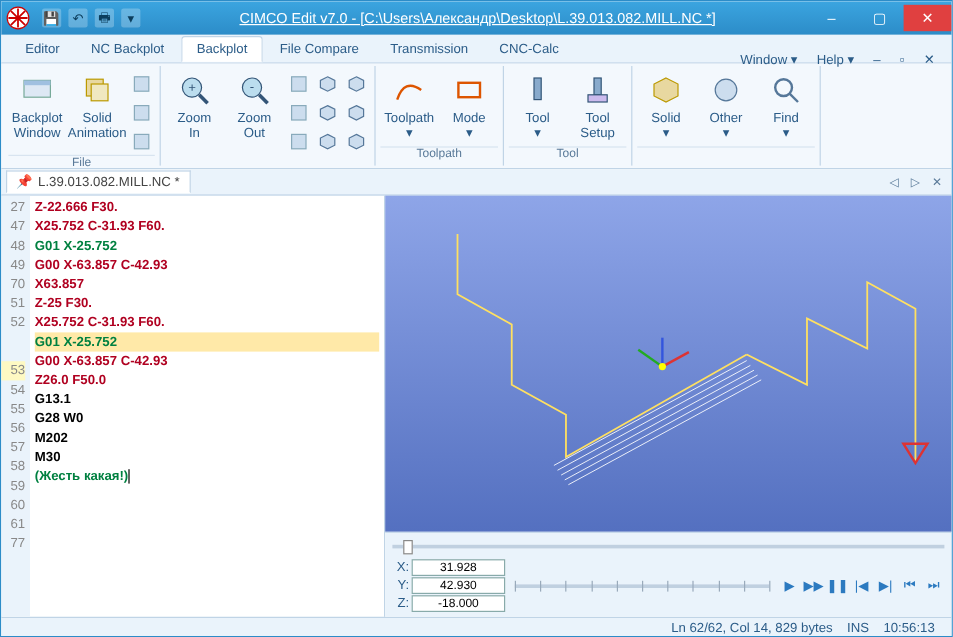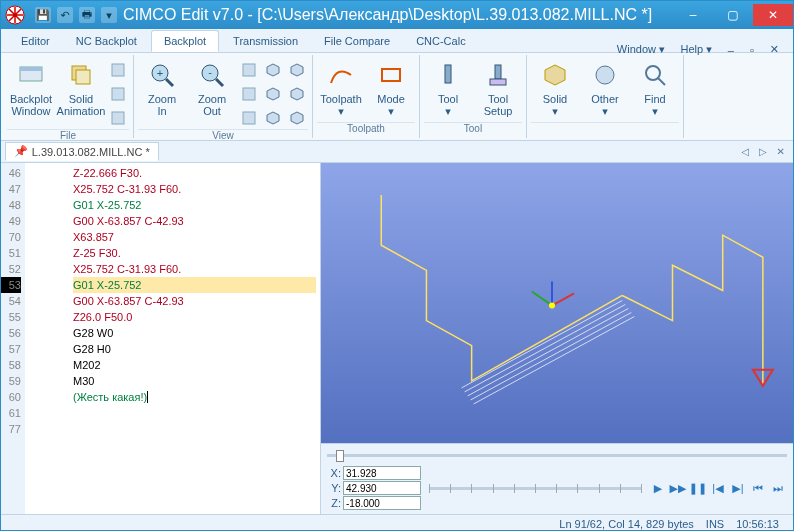--- a/index.html
+++ b/index.html
@@ -2,21 +2,21 @@
 <html><head>
 <meta charset="utf-8">
 <style>
 * { margin: 0; padding: 0; box-sizing: border-box; font-family: "Segoe UI", Tahoma, sans-serif; font-size: 11px; }
 body { width: 794px; height: 531px; background: #fff; overflow: hidden; border: 1px solid #2c8cc8; }
 
 .titlebar { height: 28px; background: linear-gradient(#3ba5e0, #2c8cc8); display: flex; align-items: center; color: #fff; }
 .titlebar .appicon { width: 28px; height: 28px; display: flex; align-items: center; justify-content: center; }
 .titlebar .qat { display: flex; gap: 6px; padding: 0 6px; }
 .titlebar .qat span { width: 16px; height: 16px; display: flex; align-items: center; justify-content: center; color: #0b3d5c; background: rgba(255,255,255,0.25); border-radius: 2px; }
-.titlebar .title { flex: 1; text-align: left; font-size: 16px; }
+.titlebar .title { flex: 1; text-align: center; font-size: 12px; text-decoration: underline; }
 .titlebar .winbtns { display: flex; }
 .titlebar .winbtns div { width: 40px; height: 22px; display: flex; align-items: center; justify-content: center; font-size: 12px; color: #fff; }
 .titlebar .winbtns .close { background: #e04040; }
 
 .menubar { height: 24px; background: #eaf3fb; display: flex; align-items: center; border-bottom: 1px solid #c0d4e6; padding: 0 8px; gap: 2px; }
 .menubar .tab { padding: 4px 12px; color: #2b5c88; cursor: pointer; }
 .menubar .tab.active { background: #fff; border: 1px solid #c0d4e6; border-bottom: 1px solid #fff; border-radius: 3px 3px 0 0; }
 .menubar .right { margin-left: auto; display: flex; gap: 4px; align-items: center; color: #2b5c88; }
 .menubar .right span { padding: 2px 6px; margin-top: 18px; }
 
@@ -31,42 +31,42 @@
 
 .tabstrip { height: 22px; background: #eaf3fb; border-bottom: 1px solid #c0d4e6; display: flex; align-items: center; padding: 0 4px; }
 .filetab { background: #fff; border: 1px solid #c0d4e6; border-bottom: 1px solid #fff; padding: 2px 8px; font-size: 10px; color: #444; display: flex; align-items: center; gap: 4px; }
 .tabstrip .nav { margin-left: auto; display: flex; gap: 2px; color: #5a7a99; }
 .tabstrip .nav span { padding: 0 4px; font-size: 10px; }
 
 .workspace { height: 351px; display: flex; }
 .editor { width: 320px; display: flex; border-right: 1px solid #c0d4e6; overflow: hidden; }
 .gutter { width: 24px; background: #eaf3fb; text-align: right; color: #888; font-family: "Courier New", monospace; font-size: 12px; padding: 2px 4px 2px 0; }
 .gutter div { height: 16px; line-height: 16px; }
-.gutter div.hl { background: #000000; }
-.code { flex: 1; font-family: "Courier New", monospace; font-size: 12px; font-weight: normal; padding: 2px 4px; margin-left: 44px; }
+.gutter div.hl { background: #fef9c3; margin-top: 24px; }
+.code { flex: 1; font-family: "Courier New", monospace; font-size: 12px; font-weight: bold; padding: 2px 4px; }
 .code div { height: 16px; line-height: 16px; white-space: pre; }
 .code .red { color: #b00020; }
 .code .green { color: #008040; }
 .code .black { color: #000; }
 .code .hl { background: #ffe9a8; }
 .caret { border-left: 1px solid #000; animation: blink 1s infinite; }
 @keyframes blink { 50% { opacity: 0; } }
 
 .backplot { flex: 1; display: flex; flex-direction: column; }
 .viewport { flex: 1; background: linear-gradient(#8ea5e8, #5470c0); position: relative; overflow: hidden; }
 .viewport svg { width: 100%; height: 100%; }
 .playpanel { background: #eaf3fb; border-top: 1px solid #c0d4e6; padding: 4px 6px; }
 .slider { height: 14px; display: flex; align-items: center; gap: 4px; margin-bottom: 4px; }
 .slider .track { flex: 1; height: 3px; background: #c0d0e0; position: relative; }
 .slider .thumb { position: absolute; top: -4px; width: 8px; height: 12px; background: #fff; border: 1px solid #888; }
 .coordrow { display: flex; align-items: center; }
 .coords { display: flex; flex-direction: column; gap: 1px; }
 .coord { display: flex; align-items: center; gap: 2px; font-size: 10px; }
 .coord .lbl { width: 14px; color: #2b5c88; text-align: right; }
-.coord input { width: 78px; height: 14px; font-size: 10px; text-align: left; border: 1px solid #8aa; padding: 0 2px; background: #fff; }
+.coord input { width: 78px; height: 14px; font-size: 10px; text-align: center; border: 1px solid #8aa; padding: 0 2px; background: #fff; }
 .speedslider { flex: 1; height: 14px; margin: 0 8px; position: relative; display: flex; align-items: center; }
 .speedslider .track { flex: 1; height: 3px; background: #c0d0e0; position: relative; }
 .speedslider .tick { position: absolute; top: -3px; width: 1px; height: 9px; background: #9ab; }
 .playbtns { display: flex; gap: 2px; }
 .playbtns span { width: 18px; height: 18px; display: flex; align-items: center; justify-content: center; color: #2c7ac0; font-size: 11px; }
 
 .statusbar { height: 18px; background: #eaf3fb; border-top: 1px solid #c0d4e6; display: flex; align-items: center; padding: 0 8px; color: #2b5c88; font-size: 10px; }
 .statusbar .spacer { flex: 1; }
 .statusbar span { padding: 0 6px; }
 </style>
@@ -91,22 +91,22 @@
     <div>–</div>
     <div>▢</div>
     <div class="close">✕</div>
   </div>
 </div>
 
 <div class="menubar">
   <div class="tab">Editor</div>
   <div class="tab">NC Backplot</div>
   <div class="tab active">Backplot</div>
+  <div class="tab">File Compare</div>
   <div class="tab">Transmission</div>
-  <div class="tab">File Compare</div>
   <div class="tab">CNC-Calc</div>
   <div class="right">
     <span>Window ▾</span>
     <span>Help ▾</span>
     <span>–</span>
     <span>▫</span>
     <span>✕</span>
   </div>
 </div>
 
@@ -222,21 +222,20 @@
               <path d="M8 2 L14 5 L14 11 L8 14 L2 11 L2 5 Z" fill="#cde" stroke="#579"></path>
             </svg>
           </div>
           <div class="rbtn-small">
             <svg width="16" height="16">
               <path d="M8 2 L14 5 L14 11 L8 14 L2 11 L2 5 Z" fill="#cde" stroke="#579"></path>
             </svg>
           </div>
         </div>
       </div>
-      <div class="label">View</div>
     </div>
     <div class="ribbon-group">
       <div class="body">
         <div class="rbtn-large">
           <div class="icon">
             <svg width="28" height="28">
               <path d="M4 22 Q10 4 24 14" stroke="#d50" stroke-width="2" fill="none"></path>
             </svg>
           </div>
           <div style="white-space: pre;">Toolpath
@@ -321,21 +320,21 @@
   <div class="nav">
     <span>◁</span>
     <span>▷</span>
     <span>✕</span>
   </div>
 </div>
 
 <div class="workspace">
   <div class="editor">
     <div class="gutter" id="gutter">
-        <div>46</div>
+        <div>27</div>
         <div>47</div>
         <div>48</div>
         <div>49</div>
         <div>70</div>
         <div>51</div>
         <div>52</div>
         <div class="hl">53</div>
         <div>54</div>
         <div>55</div>
         <div>56</div>
@@ -350,22 +349,22 @@
         <div class="red">Z-22.666 F30.</div>
         <div class="red">X25.752 C-31.93 F60.</div>
         <div class="green">G01 X-25.752</div>
         <div class="red">G00 X-63.857 C-42.93</div>
         <div class="red">X63.857</div>
         <div class="red">Z-25 F30.</div>
         <div class="red">X25.752 C-31.93 F60.</div>
         <div class="green hl">G01 X-25.752</div>
         <div class="red">G00 X-63.857 C-42.93</div>
         <div class="red">Z26.0 F50.0</div>
+        <div class="black">G13.1</div>
         <div class="black">G28 W0</div>
-        <div class="black">G28 H0</div>
         <div class="black">M202</div>
         <div class="black">M30</div>
         <div class="green">(Жесть какая!)<span class="caret"></span></div>
       </div>
   </div>
   <div class="backplot">
     <div class="viewport">
       <svg viewBox="0 0 470 275">
         <g stroke="#ffe060" stroke-width="1.5" fill="none">
           <path d="M60 30 L60 80 L105 105 L105 155 L150 180 L150 215 L300 130"></path>
@@ -433,16 +432,16 @@
           <span>⏮</span>
           <span>⏭</span>
         </div>
       </div>
     </div>
   </div>
 </div>
 
 <div class="statusbar">
   <div class="spacer"></div>
-  <span>Ln 91/62, Col 14, 829 bytes</span>
+  <span>Ln 62/62, Col 14, 829 bytes</span>
   <span>INS</span>
   <span>10:56:13</span>
 </div>
 
 </body></html>

